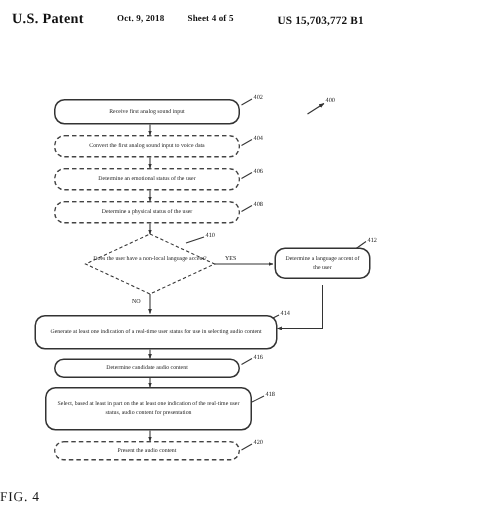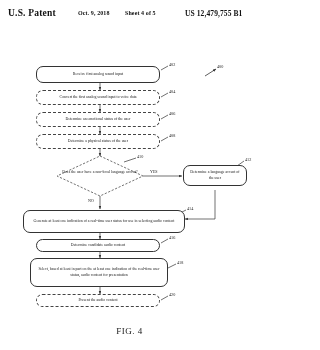--- a/index.html
+++ b/index.html
@@ -120,35 +120,34 @@
     font-family: "Liberation Serif", serif;
     color: #1a1a1a;
     white-space: nowrap;
   }
 
   #fig-caption {
     position: absolute;
     left: 0;
     top: 326px;
     width: 259px;
-    text-align: center;
     font-size: 9px;
     font-family: "Liberation Serif", serif;
     letter-spacing: 0.5px;
     color: #1a1a1a;
   }
 </style>
 </head>
 <body>
 
 <div id="patent-header">
   <div class="hdr" id="hdr-office">U.S. Patent</div>
   <div class="hdr" id="hdr-date">Oct. 9, 2018</div>
   <div class="hdr" id="hdr-sheet">Sheet 4 of 5</div>
-  <div class="hdr" id="hdr-number">US 12,479,755 B1</div>
+  <div class="hdr" id="hdr-number">US 15,703,772 B1</div>
 </div>
 
 <div id="flowchart">
 
   <svg id="flow-svg" width="259" height="350" viewBox="0 0 259 350">
     <defs>
       <marker id="arw" markerWidth="5" markerHeight="5" refX="4.2" refY="1.8" orient="auto" markerUnits="strokeWidth">
         <path d="M0,0 L4.4,1.8 L0,3.6 z" fill="#333"></path>
       </marker>
     </defs>

